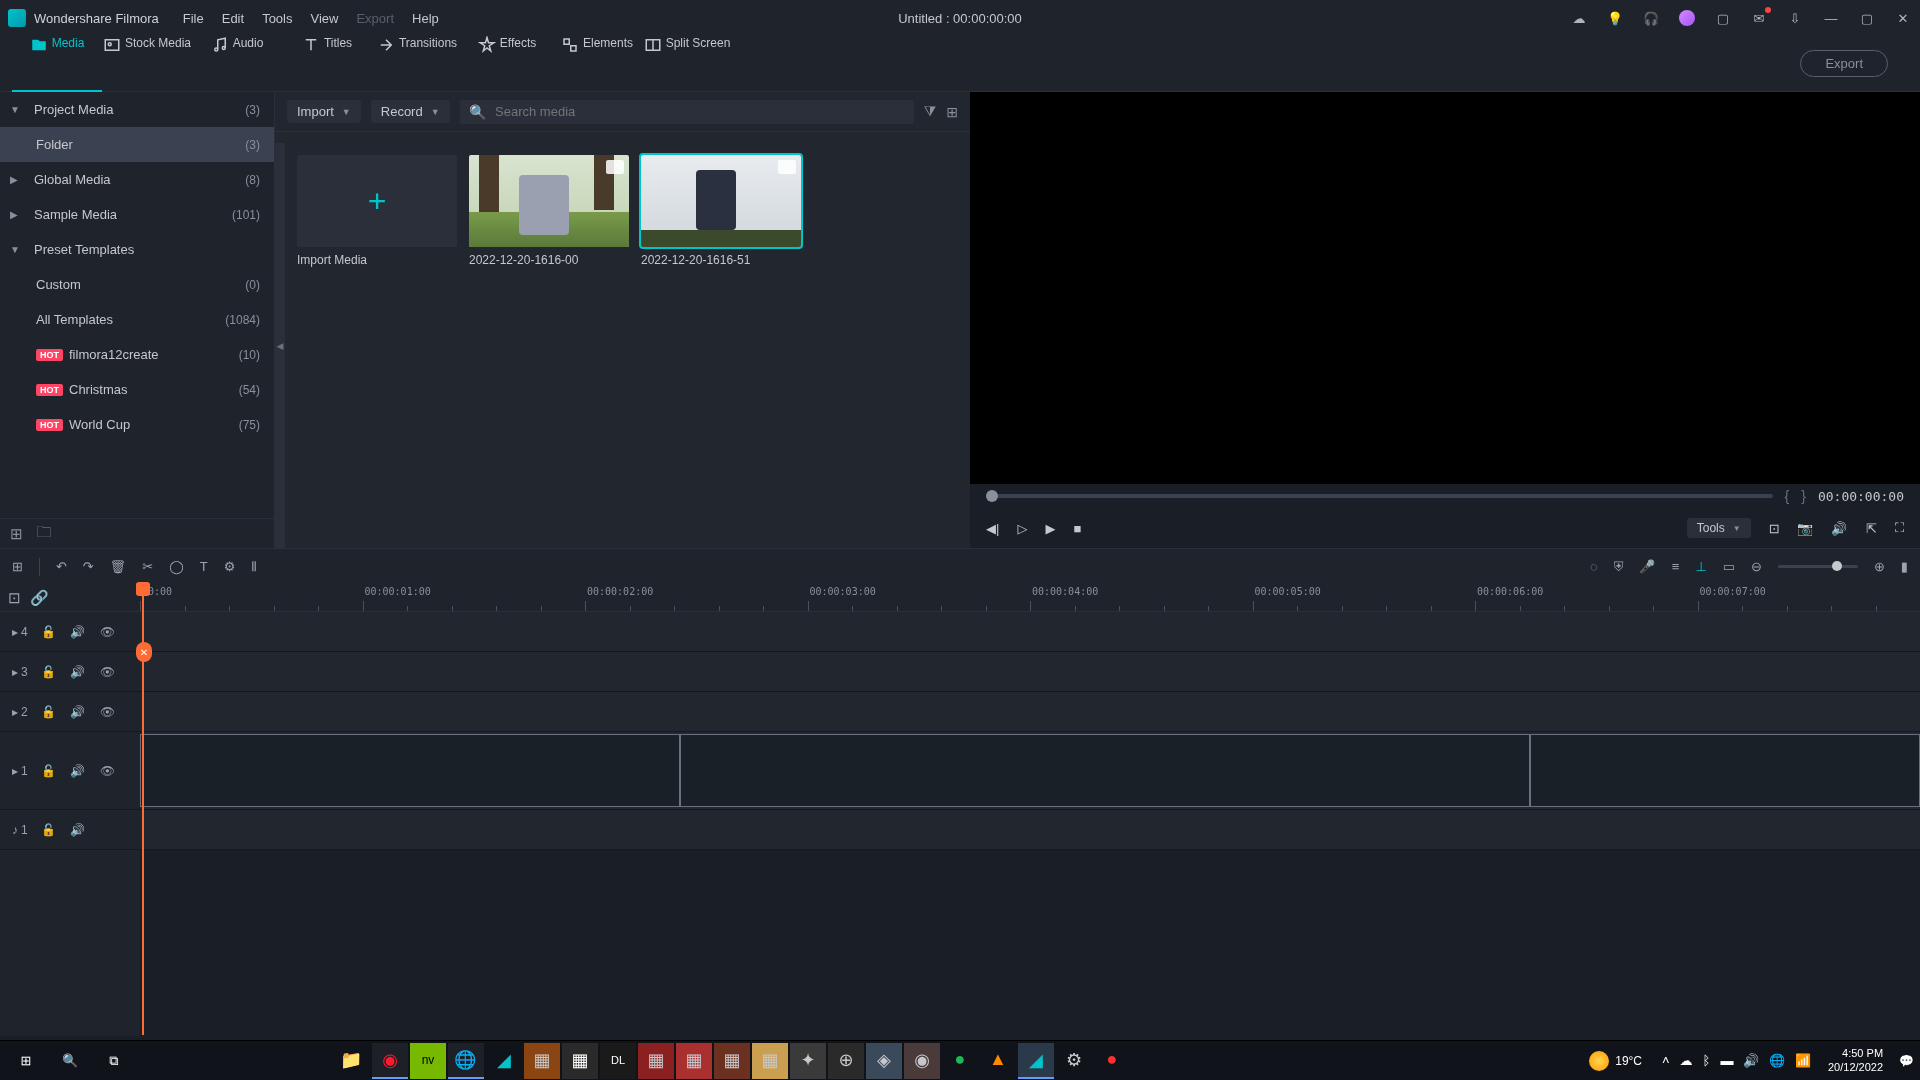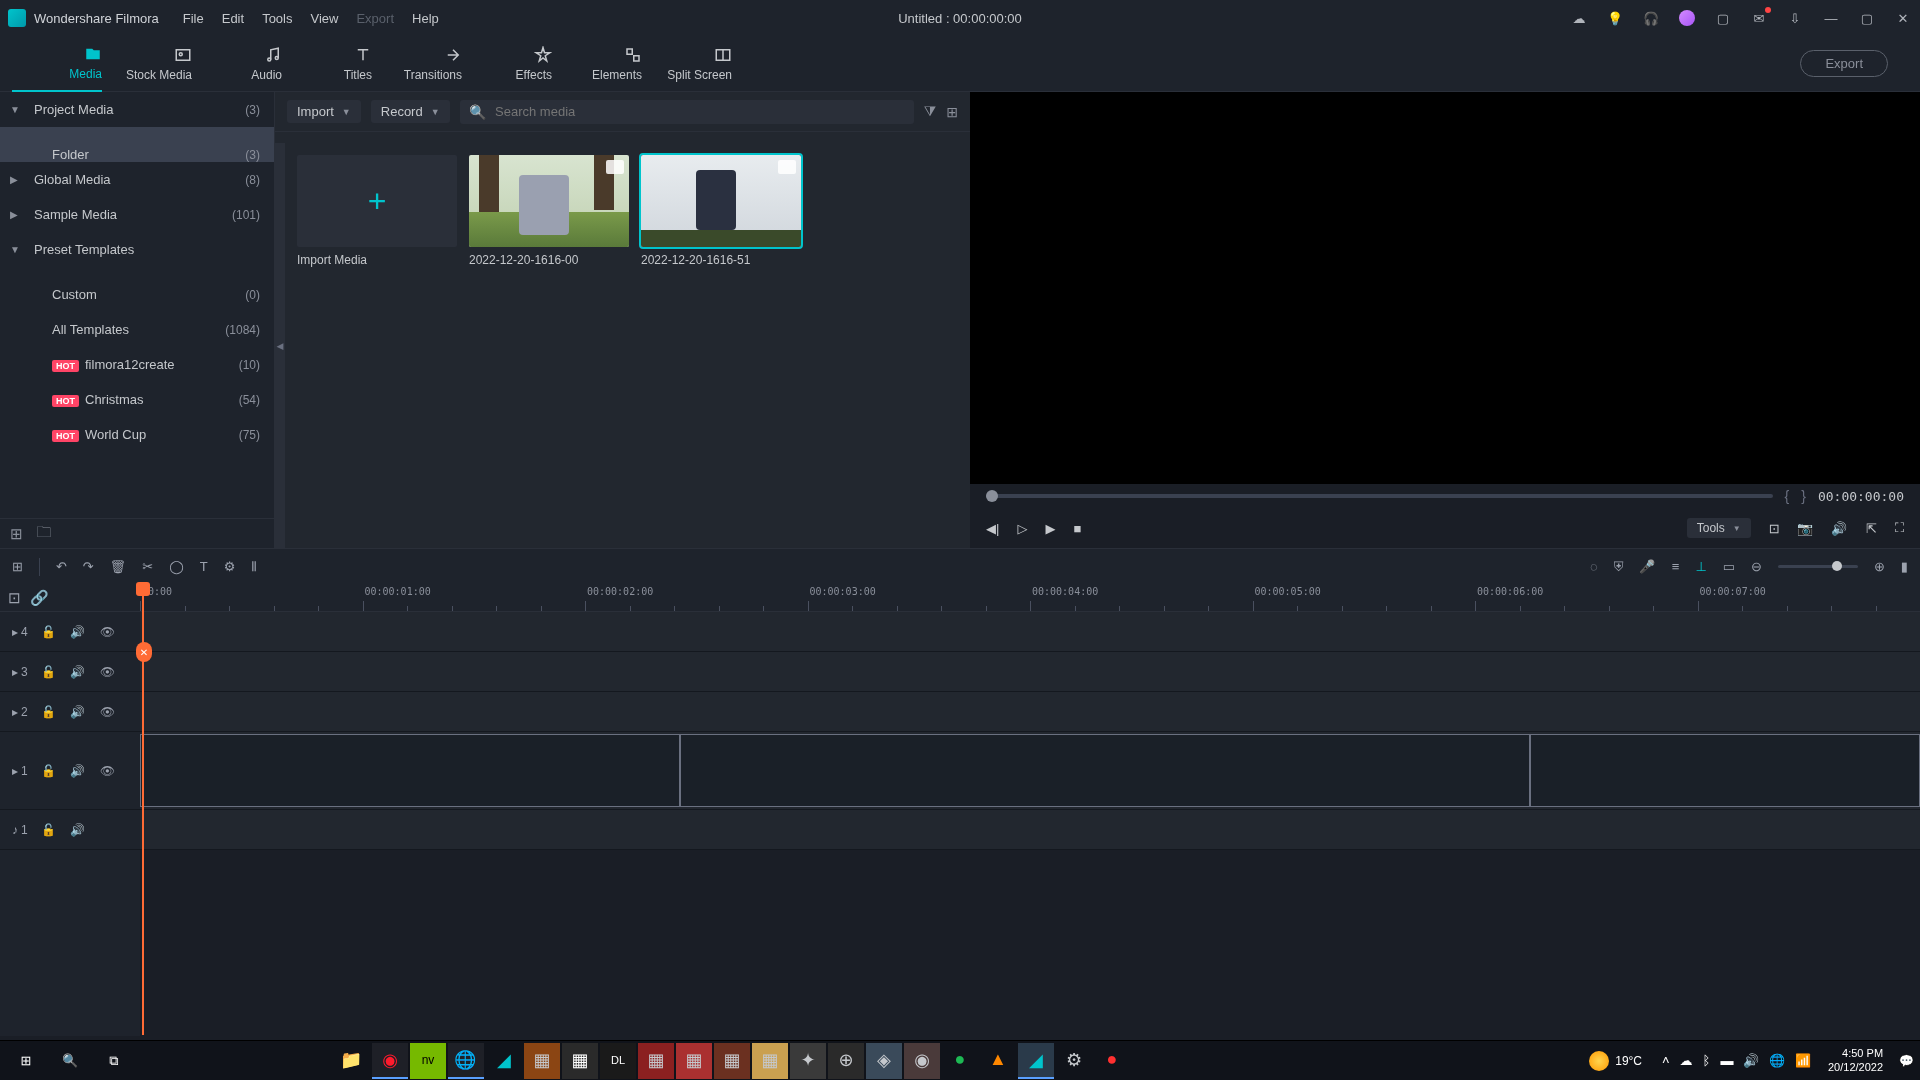--- a/index.html
+++ b/index.html
@@ -12,31 +12,31 @@
 .menu-item.disabled { color: #5a606b; }
 .title-center { position: absolute; left: 50%; transform: translateX(-50%); color: #c5c8cc; font-size: 13px; }
 .titlebar-right { margin-left: auto; display: flex; gap: 18px; align-items: center; }
 .ticon { width: 18px; height: 18px; display: flex; align-items: center; justify-content: center; cursor: pointer; color: #b0b4bb; position: relative; }
 .red-dot { position: absolute; top: -2px; right: -3px; width: 6px; height: 6px; background: #ff4444; border-radius: 50%; }
 .yellow-bulb { color: #ffc107; }
 .green-head { color: #00c4cc; }
 .purple-dot { width: 16px; height: 16px; background: linear-gradient(135deg,#d48bff,#a855f7); border-radius: 50%; }
 
 .toolbar { height: 56px; background: #1e232c; display: flex; align-items: center; padding: 0 12px; border-bottom: 1px solid #2a2f39; }
-.tool-tab { display: flex; flex-direction: column; align-items: flex-end; justify-content: center; width: 90px; height: 56px; cursor: pointer; color: #c5c8cc; gap: 4px; font-size: 12px; }
+.tool-tab { display: flex; flex-direction: row; align-items: flex-start; justify-content: center; width: 90px; height: 56px; cursor: pointer; color: #c5c8cc; gap: 4px; font-size: 12px; }
 .tool-tab.active { color: #00c4cc; border-bottom: 2px solid #00c4cc; }
 .tool-tab svg { width: 18px; height: 18px; }
 .export-btn { margin-left: auto; margin-right: 20px; padding: 5px 24px; border: 1px solid #5a606b; border-radius: 20px; color: #8a8f9a; cursor: pointer; font-size: 13px; background: transparent; }
 
 .main-area { display: flex; height: 456px; }
 .left-panel { width: 275px; background: #1e232c; border-right: 1px solid #2a2f39; display: flex; flex-direction: column; }
 .tree { flex: 1; overflow: hidden; }
 .tree-item { display: flex; align-items: center; height: 35px; padding: 0 14px 0 10px; cursor: pointer; font-size: 13px; }
 .tree-item.selected { background: #3a4150; }
-.tree-item.sub { padding-left: 52px; align-items: flex-end; }
+.tree-item.sub { padding-left: 36px; }
 .tree-arrow { width: 16px; font-size: 10px; margin-right: 8px; color: #8a8f9a; display: inline-flex; }
 .tree-label { flex: 1; }
 .tree-count { color: #8a8f9a; font-size: 12px; }
 .hot-badge { background: #ff4466; color: #fff; font-size: 9px; padding: 1px 4px; border-radius: 2px; margin-right: 6px; font-weight: bold; }
 .tree-footer { height: 30px; border-top: 1px solid #2a2f39; display: flex; align-items: center; padding: 0 10px; gap: 14px; }
 .tree-footer span { cursor: pointer; color: #8a8f9a; font-size: 15px; }
 
 .media-panel { width: 695px; background: #22272f; display: flex; flex-direction: column; gap: 11px; }
 .media-header { height: 40px; display: flex; align-items: center; padding: 0 12px; gap: 10px; border-bottom: 1px solid #2a2f39; }
 .dropdown { display: flex; align-items: center; gap: 8px; padding: 4px 10px; background: #2a2f39; border-radius: 3px; cursor: pointer; font-size: 13px; color: #c5c8cc; }

